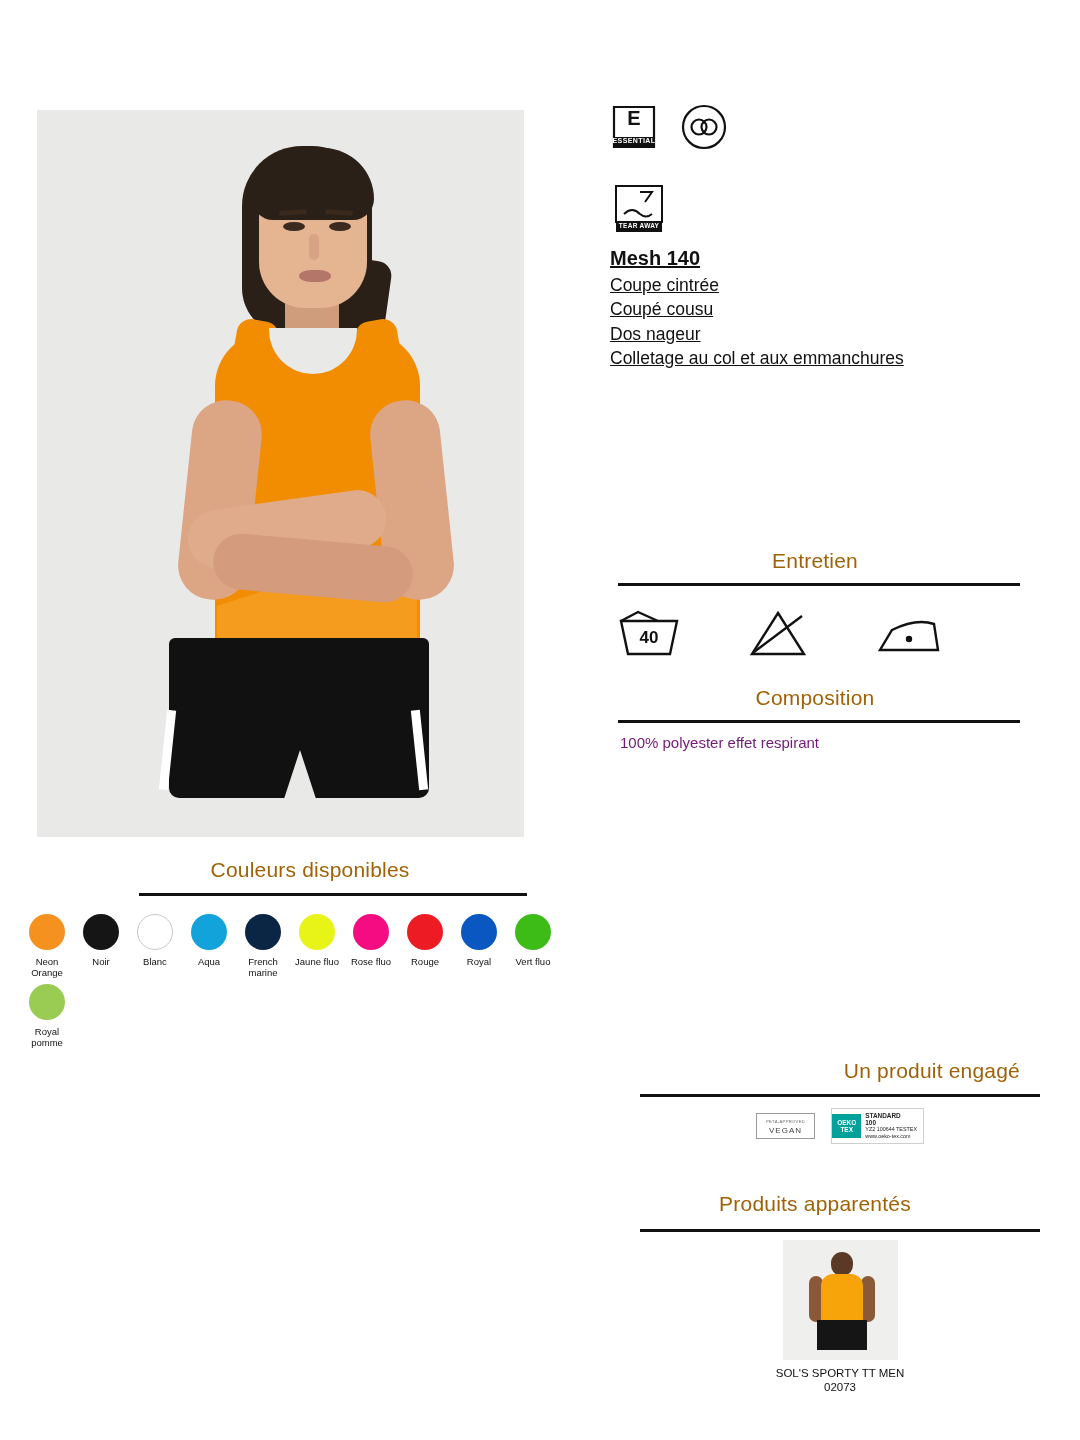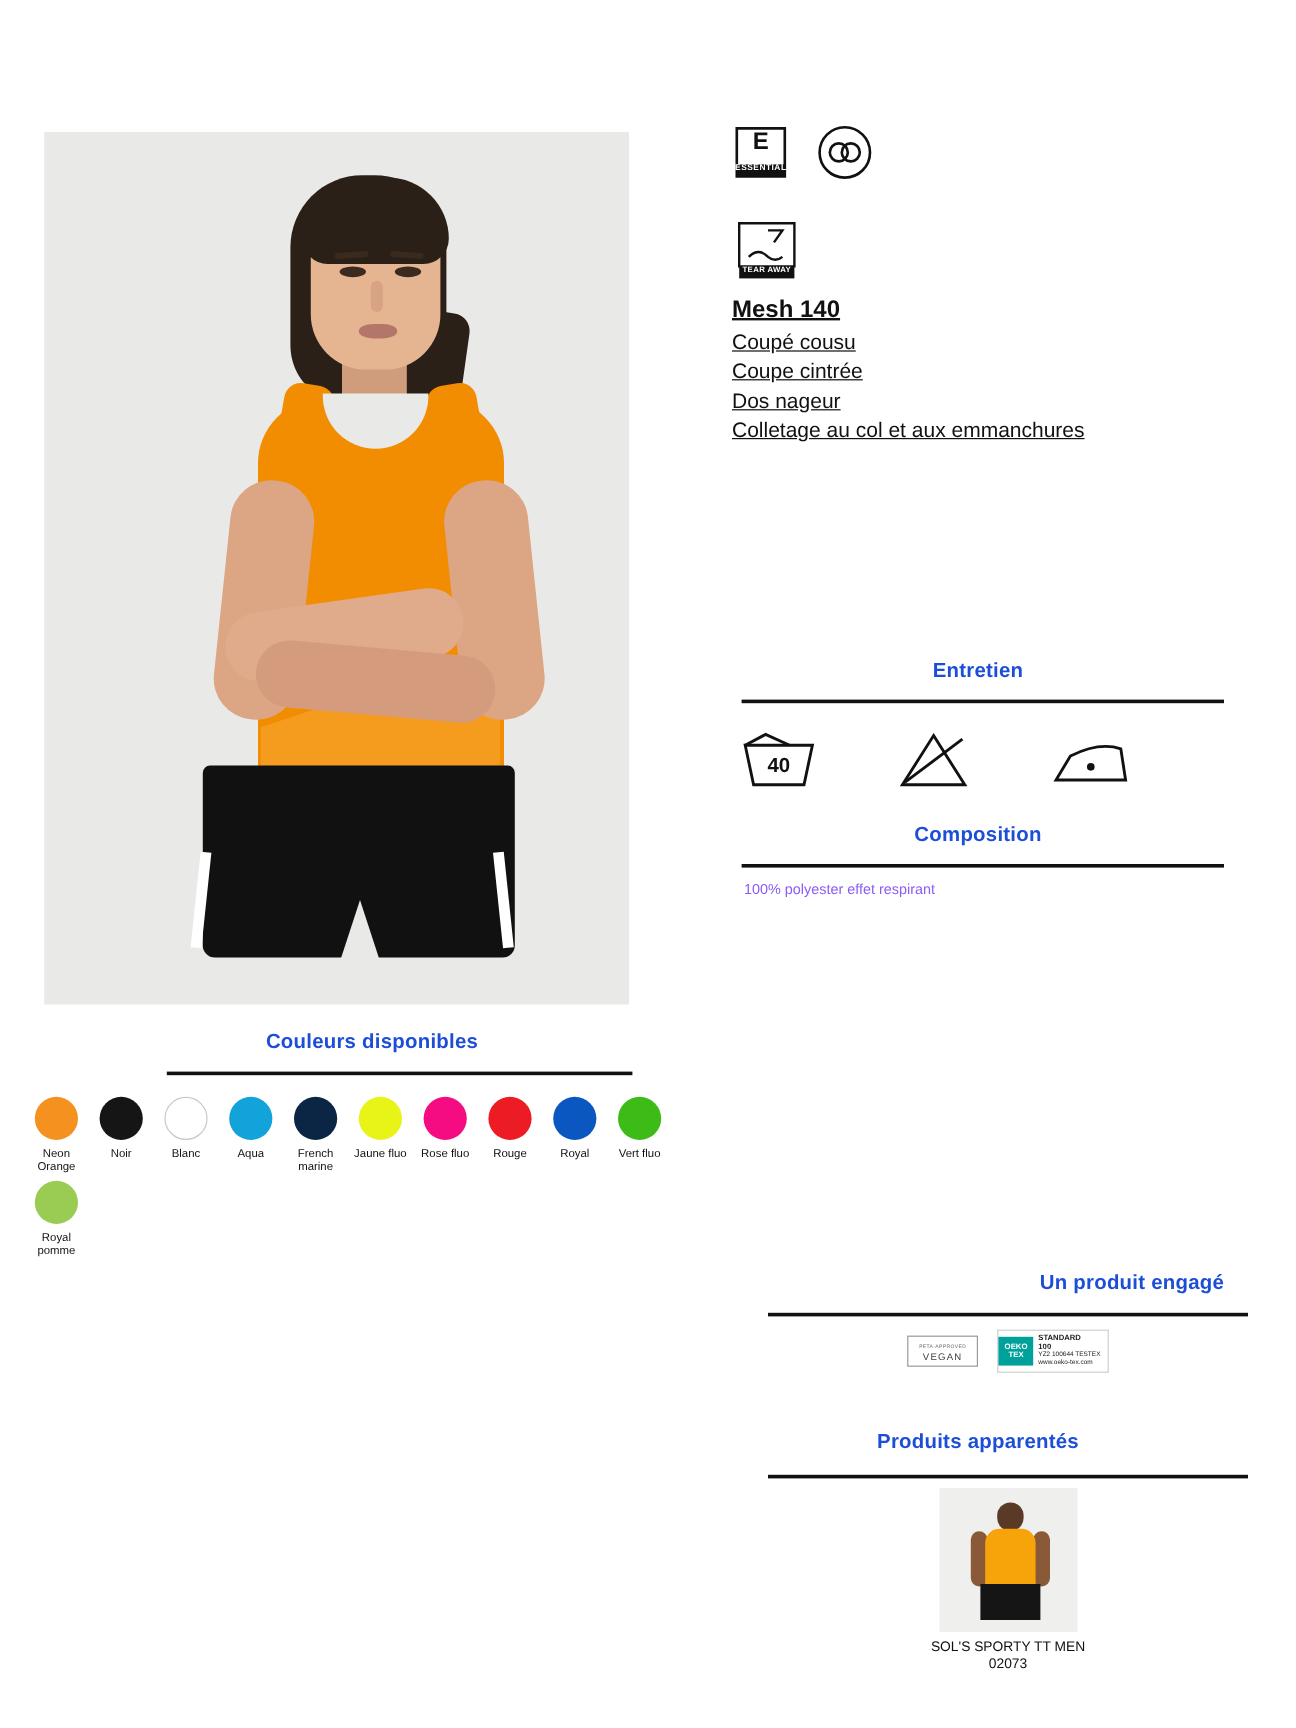--- a/index.html
+++ b/index.html
@@ -93,25 +93,25 @@
   }
   .shorts-notch {
     position:absolute; left:246px; top:640px; width:34px; height:52px;
     background:#e9e9e7; clip-path: polygon(50% 0, 100% 100%, 0 100%);
   }
   .stripe-l { position:absolute; left:126px; top:600px; width:9px; height:80px; background:#ffffff; transform:rotate(6deg);}
   .stripe-r { position:absolute; left:378px; top:600px; width:9px; height:80px; background:#ffffff; transform:rotate(-6deg);}
 
   
   .section-title {
-    font-size: 17px;
-    font-weight: bold;
+    font-size: 21px;
+    font-weight: normal;
     text-align: center;
     letter-spacing: .2px;
-    color: #1d4ed8;
+    color: #a16207;
   }
   .rule {
     height: 3px;
     background: #111;
   }
 
   .badge-row { position: absolute; left: 610px; top: 103px; display:flex; align-items:center; gap: 22px; }
   .tear-away { position: absolute; left: 610px; top: 180px; }
 
   .spec-text {
@@ -119,21 +119,21 @@
     font-size: 17.5px; line-height: 24.5px; color:#111;text-decoration:underline;
   }
   .spec-text .title { font-size: 20px; font-weight: bold; display:block; margin-bottom: 2px;}
 
   .entretien-title { position:absolute; left:610px; top:549px; width:410px; }
   .entretien-rule  { position:absolute; left:618px; top:583px; width:402px; }
   .care-icons { position:absolute; left:610px; top:608px; width:420px; display:flex; gap:68px; padding-left:8px;}
 
   .composition-title { position:absolute; left:610px; top:686px; width:410px; }
   .composition-rule  { position:absolute; left:618px; top:720px; width:402px; }
-  .composition-text  { position:absolute; left:620px; top:734px; font-size:12px; color:#8b5cf6; }
+  .composition-text  { position:absolute; left:620px; top:734px; font-size:15px; color:#701a75; }
 
   .engage-title { position:absolute; left:610px; top:1059px; width:410px;text-align:right; }
   .engage-rule  { position:absolute; left:640px; top:1094px; width:400px; }
   .engage-logos { position:absolute; left:640px; top:1108px; width:400px; display:flex; justify-content:center; align-items:center; gap:16px; }
 
   .vegan-logo {
     border: 1px solid #9a9a9a; padding: 3px 9px; font-size: 8px; letter-spacing: 1px;
     color:#3f3f3f; text-align:center; line-height:9px; background:#fff;
   }
   .vegan-logo .sub { font-size:4.2px; letter-spacing:.3px; display:block; color:#6a6a6a;}
@@ -234,22 +234,22 @@
     <path d="M6 6 H52 V42 H6 Z" fill="none" stroke="#111" stroke-width="2"></path>
     <path d="M14 34 q8 -8 16 0 q6 5 12 0" fill="none" stroke="#111" stroke-width="2"></path>
     <path d="M30 12 l12 0 l-7 10" fill="none" stroke="#111" stroke-width="2"></path>
     <rect x="6" y="42" width="46" height="10" fill="#111"></rect>
   </svg>
   <span style="position:absolute;left:6px;top:42px;width:46px;text-align:center;font-size:6.5px;font-weight:bold;color:#fff;letter-spacing:.3px;">TEAR AWAY</span>
 </div>
 
 <div class="spec-text">
   <span class="title">Mesh 140</span>
+  <div>Coupe cintrée</div>
   <div>Coupé cousu</div>
-  <div>Coupe cintrée</div>
   <div>Dos nageur</div>
   <div>Colletage au col et aux emmanchures</div>
 </div>
 
 <div class="section-title entretien-title">Entretien</div>
 <div class="rule entretien-rule"></div>
 <div class="care-icons">
   <div style="position:relative;width:62px;height:50px;">
     <svg width="62" height="50" viewBox="0 0 62 50">
       <path d="M3 13 L59 13 L52 46 L10 46 Z" fill="none" stroke="#111" stroke-width="2.4"></path>

